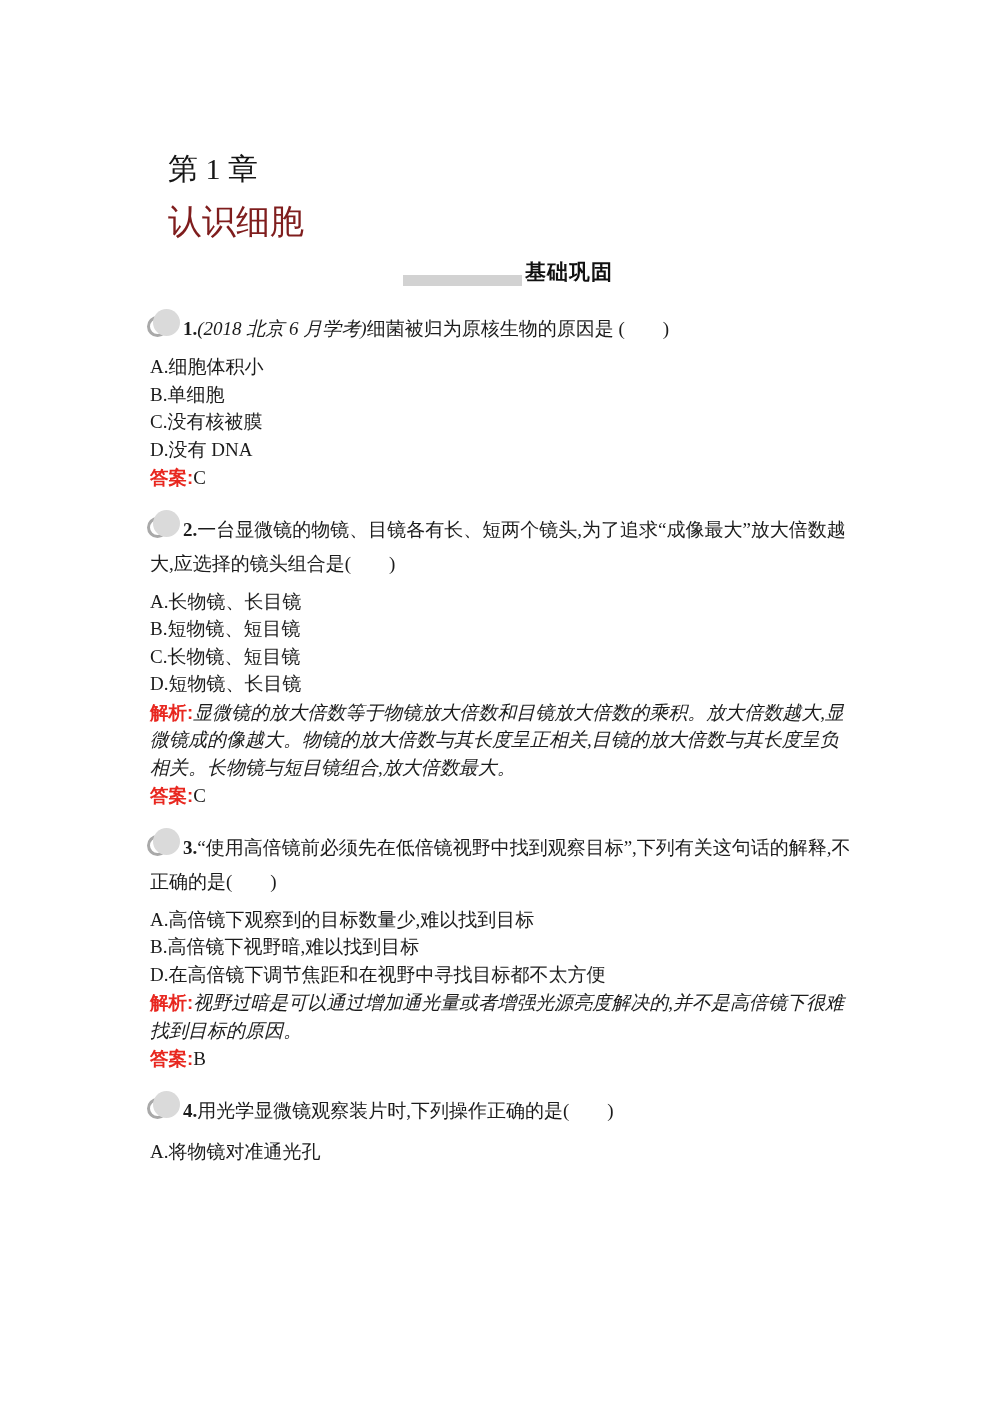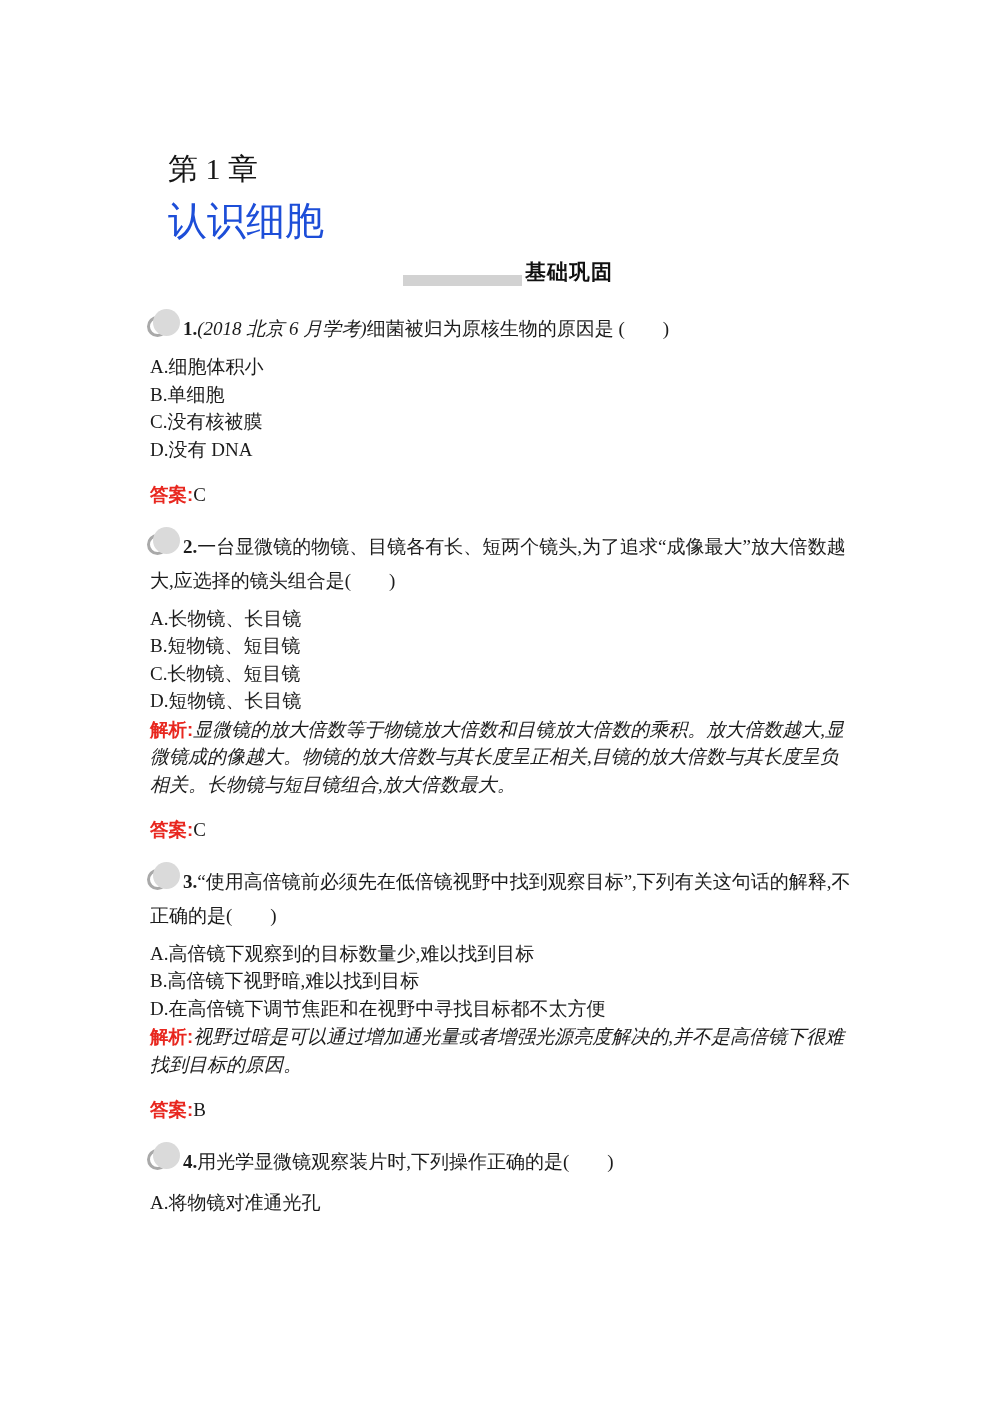--- a/index.html
+++ b/index.html
@@ -36,23 +36,23 @@
     font-family: "Liberation Sans", "DejaVu Sans", sans-serif;
   }
   .chapter-label {
     font-size: 30px;
     line-height: 34px;
     color: #161616;
     font-family: Liberation Serif, serif;
   }
   .chapter-title {
     margin-top: 10px;
-    font-size: 39px;
+    font-size: 34px;
     line-height: 50px;
-    color: #1d4ed8;
+    color: #7f1d1d;
   }
 
   
   .section-row {
     margin-top: 18px;
     margin-left: 253px;
     display: flex;
     align-items: flex-end;
     height: 22px;
   }
@@ -120,21 +120,21 @@
   .option {
     line-height: 27.5px;
     color: #1c1c1c;
   }
   .analysis {
     line-height: 27.5px;
     margin-top: 1px;
   }
   .answer {
     line-height: 27.5px;
-    margin-top: 18px;
+    margin-top: 1px;
   }
   .red-label {
     color: #e8271f;
     font-family: "Liberation Sans", "DejaVu Sans", sans-serif;
     font-weight: bold;
     font-size: 18.5px;
   }
 </style>
 </head>
 <body>

